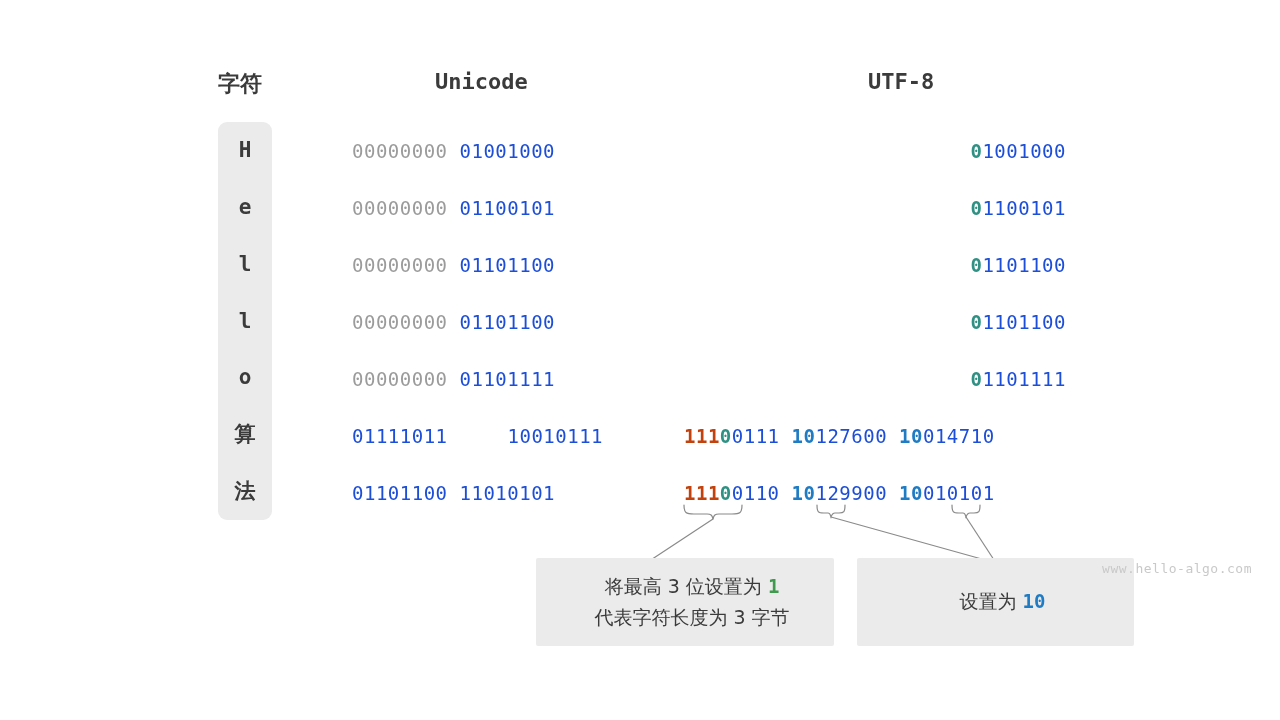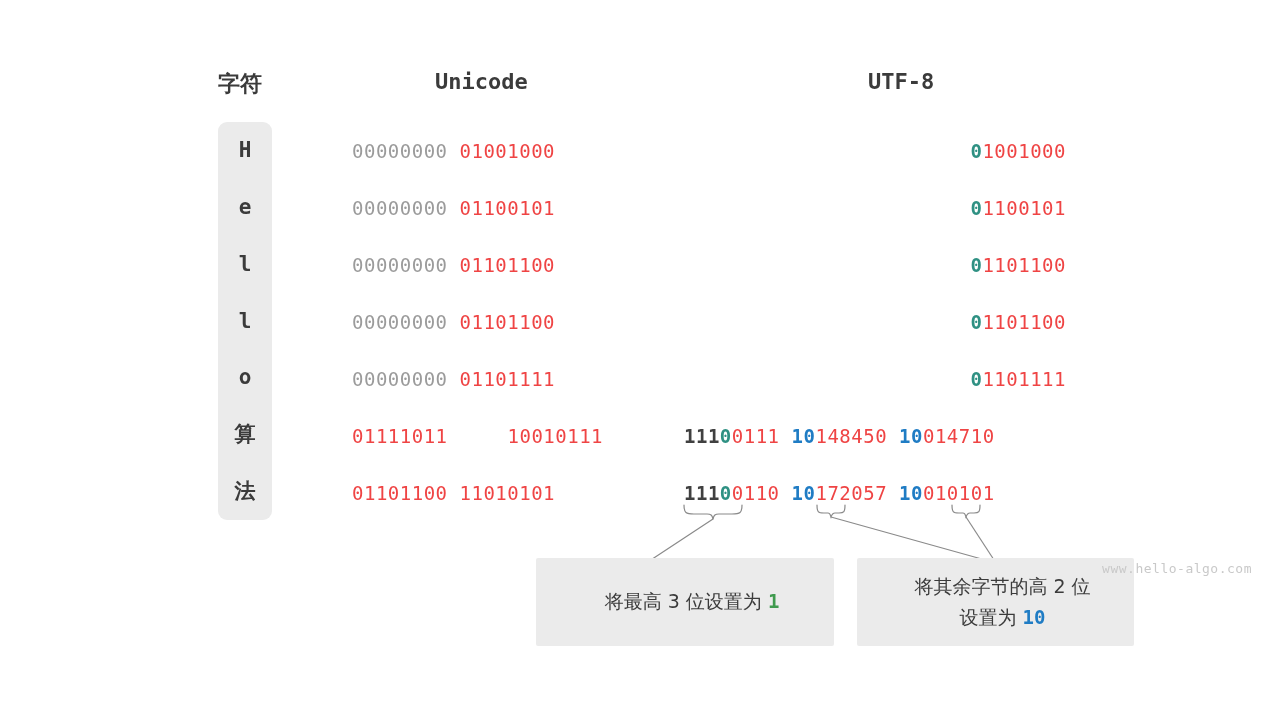--- a/index.html
+++ b/index.html
@@ -75,22 +75,22 @@
     font-size: 19px;
     letter-spacing: 0.5px;
     white-space: pre;
     color: #3b3b3b;
   }
   .uni-row { left: 352px; top: 122px; }
   .utf-row { right: 214px; top: 122px; justify-content: flex-end; }
   .utf-row.wide { left: 684px; right: auto; }
 
   .pad   { color: #9b9b9b; text-align: right; }
-  .plain { color: #ef4444; }
-  .lead-green { color: #404040; font-weight: bold; }
+  .plain { color: #1d4ed8; }
+  .lead-green { color: #c2410c; font-weight: bold; }
   .lead-teal  { color: #2f9183; font-weight: bold; }
   .lead-blue  { color: #1f7cc4; font-weight: bold; }
   .gap { display: inline-block; width: 12px; }
 
   
   #connectors {
     position: absolute;
     left: 0; top: 0;
     width: 1280px; height: 720px;
     pointer-events: none;
@@ -154,23 +154,23 @@
       <div class="bin-row utf-row" style="top: 122px;"><span><span class="lead-teal">0</span><span class="plain">1001000</span></span></div>
       <div class="bin-row uni-row" style="top: 179px;"><span class="pad">00000000</span><span class="gap"></span><span class="plain">01100101</span></div>
       <div class="bin-row utf-row" style="top: 179px;"><span><span class="lead-teal">0</span><span class="plain">1100101</span></span></div>
       <div class="bin-row uni-row" style="top: 236px;"><span class="pad">00000000</span><span class="gap"></span><span class="plain">01101100</span></div>
       <div class="bin-row utf-row" style="top: 236px;"><span><span class="lead-teal">0</span><span class="plain">1101100</span></span></div>
       <div class="bin-row uni-row" style="top: 293px;"><span class="pad">00000000</span><span class="gap"></span><span class="plain">01101100</span></div>
       <div class="bin-row utf-row" style="top: 293px;"><span><span class="lead-teal">0</span><span class="plain">1101100</span></span></div>
       <div class="bin-row uni-row" style="top: 350px;"><span class="pad">00000000</span><span class="gap"></span><span class="plain">01101111</span></div>
       <div class="bin-row utf-row" style="top: 350px;"><span><span class="lead-teal">0</span><span class="plain">1101111</span></span></div>
       <div class="bin-row uni-row" style="top: 407px; gap: 24px;"><span class="plain">01111011</span><span class="gap"></span><span class="plain">10010111</span></div>
-      <div class="bin-row utf-row wide" style="top: 407px;"><span><span class="lead-green">111</span><span class="lead-teal">0</span><span class="plain">0111</span></span><span class="gap"></span><span><span class="lead-blue">10</span><span class="plain">148450</span></span><span class="gap"></span><span><span class="lead-blue">10</span><span class="plain">014710</span></span></div>
+      <div class="bin-row utf-row wide" style="top: 407px;"><span><span class="lead-green">111</span><span class="lead-teal">0</span><span class="plain">0111</span></span><span class="gap"></span><span><span class="lead-blue">10</span><span class="plain">127600</span></span><span class="gap"></span><span><span class="lead-blue">10</span><span class="plain">014710</span></span></div>
       <div class="bin-row uni-row" style="top: 464px;"><span class="plain">01101100</span><span class="gap"></span><span class="plain">11010101</span></div>
-      <div class="bin-row utf-row wide" style="top: 464px;"><span><span class="lead-green">111</span><span class="lead-teal">0</span><span class="plain">0110</span></span><span class="gap"></span><span><span class="lead-blue">10</span><span class="plain">172057</span></span><span class="gap"></span><span><span class="lead-blue">10</span><span class="plain">010101</span></span></div>
+      <div class="bin-row utf-row wide" style="top: 464px;"><span><span class="lead-green">111</span><span class="lead-teal">0</span><span class="plain">0110</span></span><span class="gap"></span><span><span class="lead-blue">10</span><span class="plain">129900</span></span><span class="gap"></span><span><span class="lead-blue">10</span><span class="plain">010101</span></span></div>
     </div>
 
   <svg id="connectors" viewBox="0 0 1280 720" xmlns="http://www.w3.org/2000/svg">
     <g fill="none" stroke="#8a8a8a" stroke-width="1.2" stroke-linecap="round">
 
       <path d="M684,505 C684,513 686,514 694,514 L707,514 C711,514 712,515 713,519
                C714,515 715,514 719,514 L732,514 C740,514 742,513 742,505"></path>
 
       <path d="M713,519 L628,575"></path>
 
@@ -181,22 +181,22 @@
 
       <path d="M952,505 C952,512 953,513 959,513 L963,513 C965,513 965,514 966,517
                C967,514 968,513 970,513 L974,513 C979,513 980,512 980,505"></path>
 
       <path d="M966,517 L996,563"></path>
     </g>
   </svg>
 
   <div class="note-box" id="note-1">
     <div class="note-line"><span>将最高 3 位设置为 </span><span class="hl-green">1</span></div>
+    <div class="note-line">代表字符长度为 3 字节</div>
   </div>
 
   <div class="note-box" id="note-2">
-    <div class="note-line">将其余字节的高 2 位</div>
     <div class="note-line"><span>设置为 </span><span class="hl-blue">10</span></div>
   </div>
 
   <div id="watermark">www.hello-algo.com</div>
 
 </div>
 
 </body></html>

